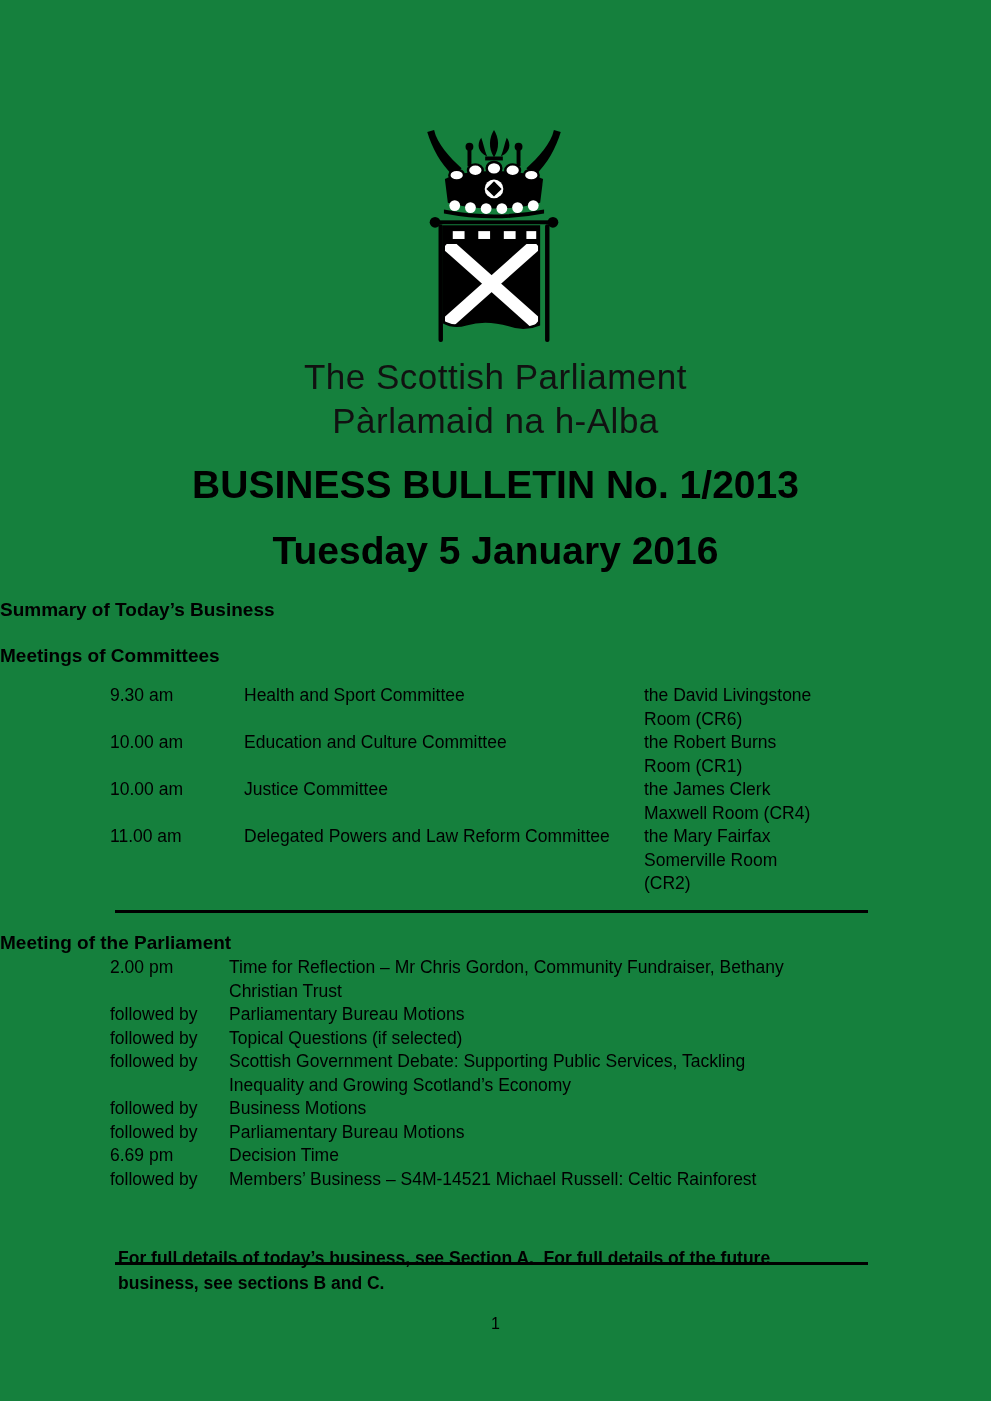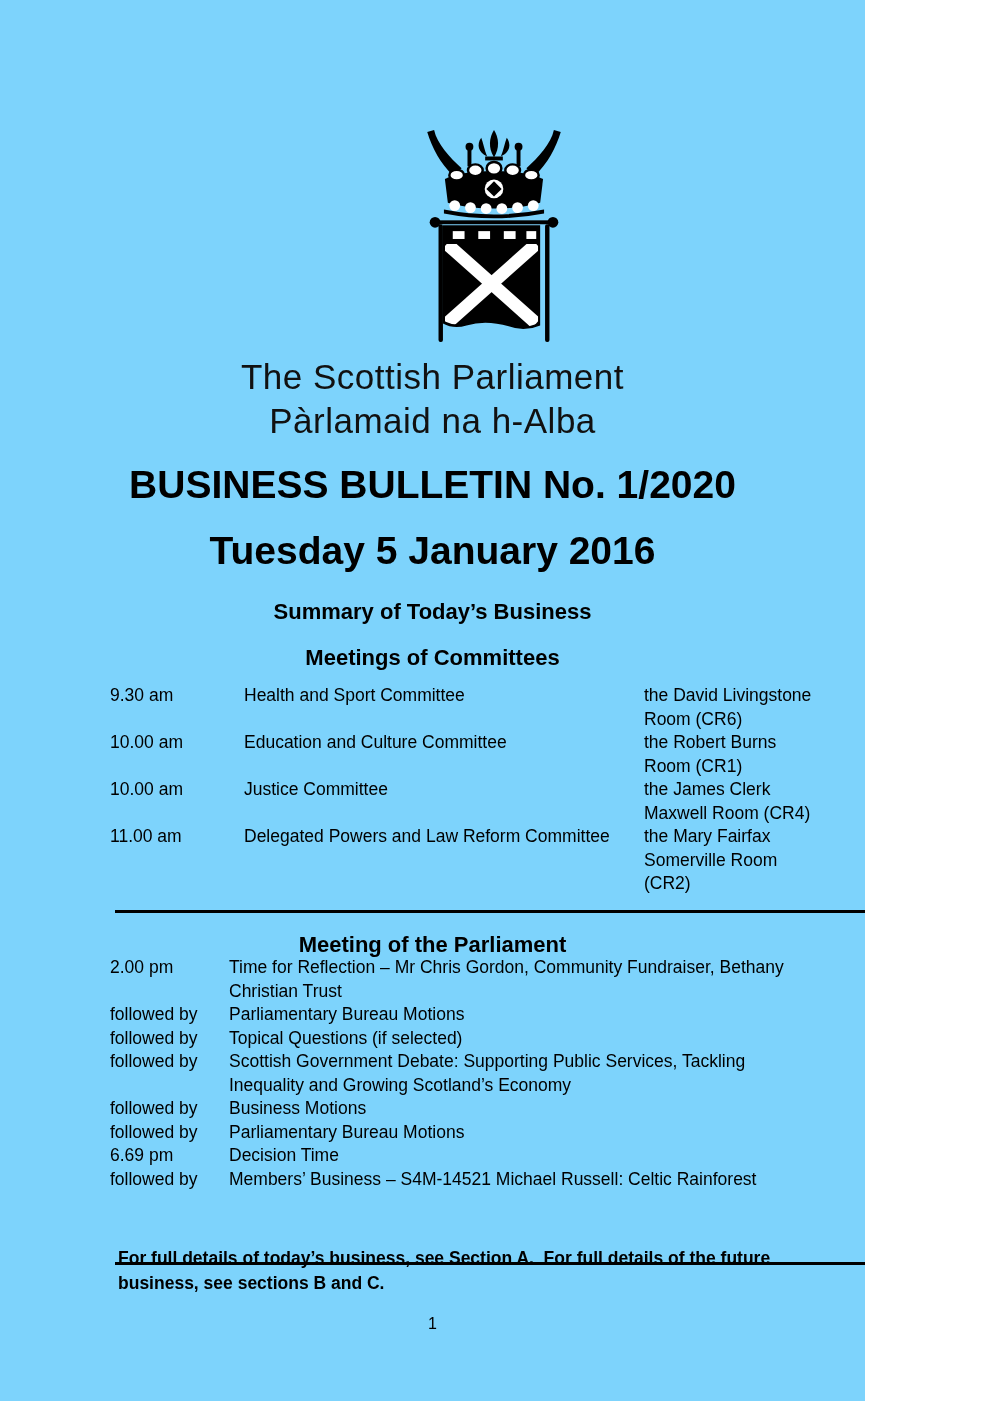--- a/index.html
+++ b/index.html
@@ -1,21 +1,21 @@
 <!DOCTYPE html>
 <html><head>
 <meta charset="utf-8">
 <style>
   * { margin: 0; padding: 0; box-sizing: border-box; }
   html, body { background: #ffffff; }
   .page {
     position: relative;
-    width: 865px;
+    width: 991px;
     height: 1401px;
-    background: #7dd3fc;
+    background: #15803d;
     color: #000000;
     font-family: "Liberation Sans", sans-serif;
     overflow: hidden;
   }
   .crest {
     position: absolute;
     left: 423px;
     top: 130px;
     width: 142px;
     height: 216px;
@@ -46,22 +46,22 @@
     left: 0;
     width: 100%;
     text-align: center;
     font-size: 39px;
     font-weight: bold;
   }
   .sub-heading {
     position: absolute;
     left: 0;
     width: 100%;
-    text-align: center;
-    font-size: 22px;
+    text-align: left;
+    font-size: 19px;
     font-weight: bold;
   }
   .summary-heading { top: 599px; }
   .committees-heading { top: 645px; }
   .parliament-heading { top: 932px; }
 
   .schedule {
     position: absolute;
     left: 110px;
     font-size: 17.5px;
@@ -169,21 +169,21 @@
       <rect x="13.5" y="96" width="4.5" height="120" rx="2" fill="#000"></rect>
       <rect x="122" y="96" width="4.5" height="120" rx="2" fill="#000"></rect>
     </svg>
   </div>
 
   <div class="logo-text">
     <div>The Scottish Parliament</div>
     <div>Pàrlamaid na h-Alba</div>
   </div>
 
-  <div class="bulletin-title">BUSINESS BULLETIN No. 1/2020</div>
+  <div class="bulletin-title">BUSINESS BULLETIN No. 1/2013</div>
   <div class="date-title">Tuesday 5 January 2016</div>
   <div class="sub-heading summary-heading">Summary of Today’s Business</div>
   <div class="sub-heading committees-heading">Meetings of Committees</div>
 
   <div class="schedule committee-table">
     <div class="row">
       <div class="cell-time">9.30 am</div>
       <div class="cell-name">Health and Sport Committee</div>
       <div class="cell-loc">the David Livingstone Room (CR6)</div>
     </div>

